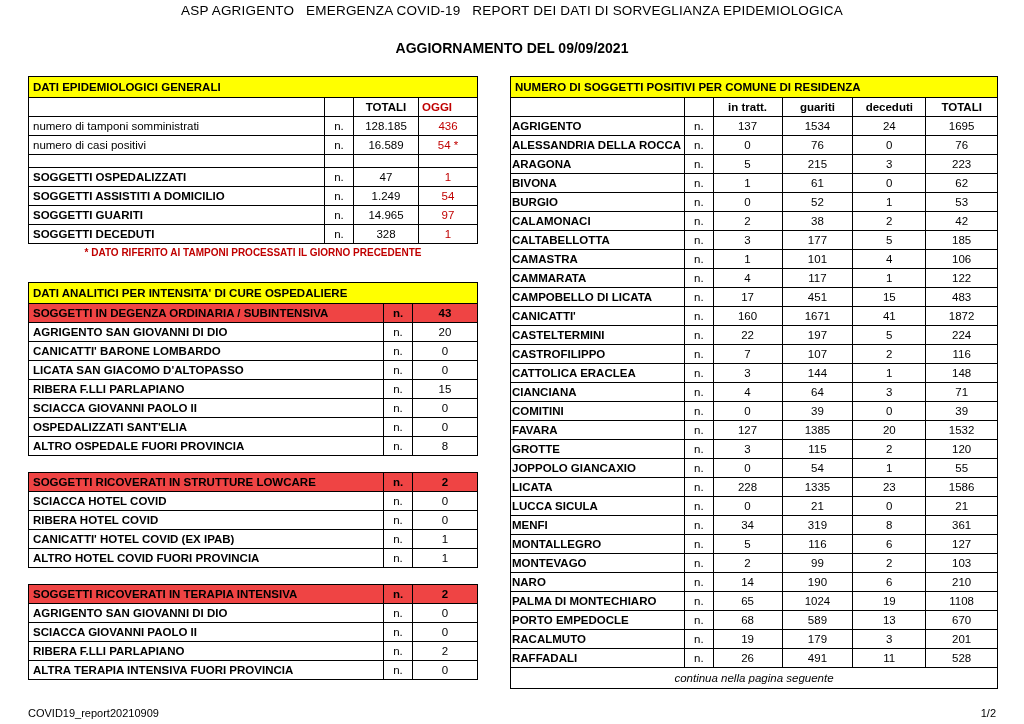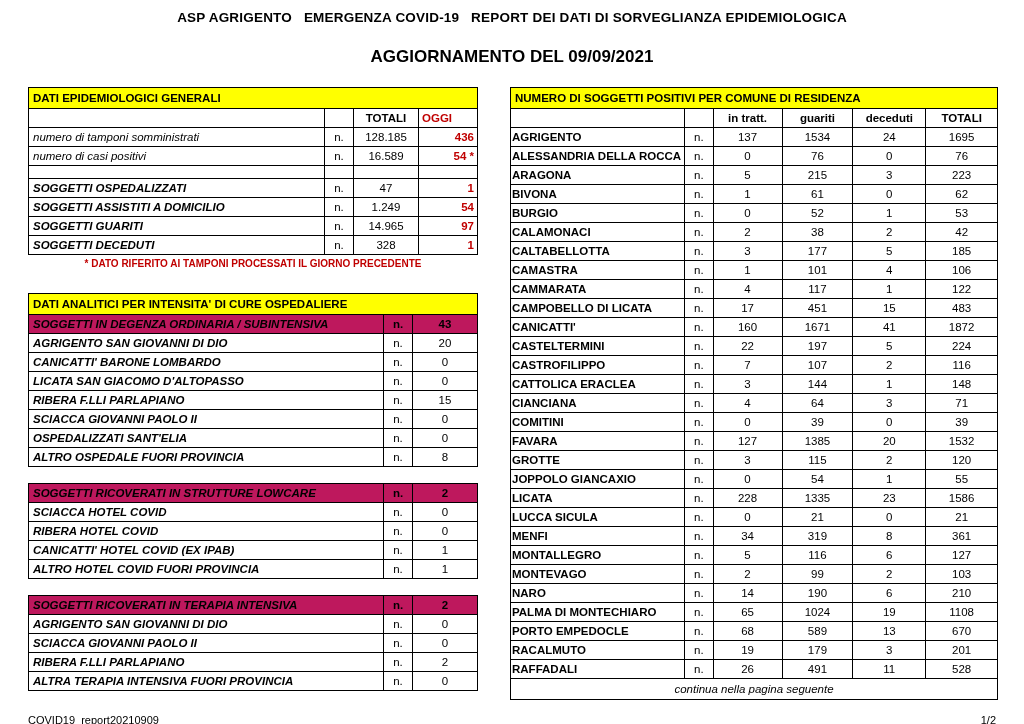--- a/index.html
+++ b/index.html
@@ -16,30 +16,30 @@
     overflow: hidden;
   }
   .page {
     position: relative;
     width: 1024px;
     height: 724px;
     box-sizing: border-box;
   }
   .title-1 {
     text-align: center;
-    font-weight: bold;
+    font-weight: normal;
     font-size: 13.5px;
     letter-spacing: 0.2px;
-    margin-top: 10px;
+    margin-top: 3px;
     white-space: pre;
   }
   .title-2 {
     text-align: center;
     font-weight: bold;
-    font-size: 17px;
+    font-size: 14px;
     margin-top: 22px;
   }
   .columns {
     display: flex;
     justify-content: space-between;
     padding: 0 26px 0 28px;
     margin-top: 20px;
     align-items: flex-start;
   }
   .col-left { width: 450px; }
@@ -57,44 +57,43 @@
     line-height: 14px;
   }
   .hdr-yellow td {
     background: #ffff00;
     font-weight: bold;
     font-size: 11.5px;
     padding: 2px 4px;
     margin-top: 12px;
   }
   .hdr-grey td {
-    background: #be185d;
+    background: #ef4444;
     font-weight: bold;
   }
   .lbl {
     text-align: left;
     font-weight: bold;
     padding-left: 4px;
     white-space: nowrap;
-    font-style: italic;
   }
   .n-col {
     width: 22px;
     text-align: center;
     font-weight: normal;
   }
   .num {
     text-align: center;
     width: 58px;
   }
   .oggi {
-    text-align: right;
+    text-align: center;
     width: 52px;
     color: #c00000;
-    font-weight: bold;
+    font-weight: normal;
   }
   .colhead {
     text-align: center;
     font-weight: bold;
   }
   .colhead-red {
     font-weight: bold;
     color: #c00000;
   }
   .blank-row td {

